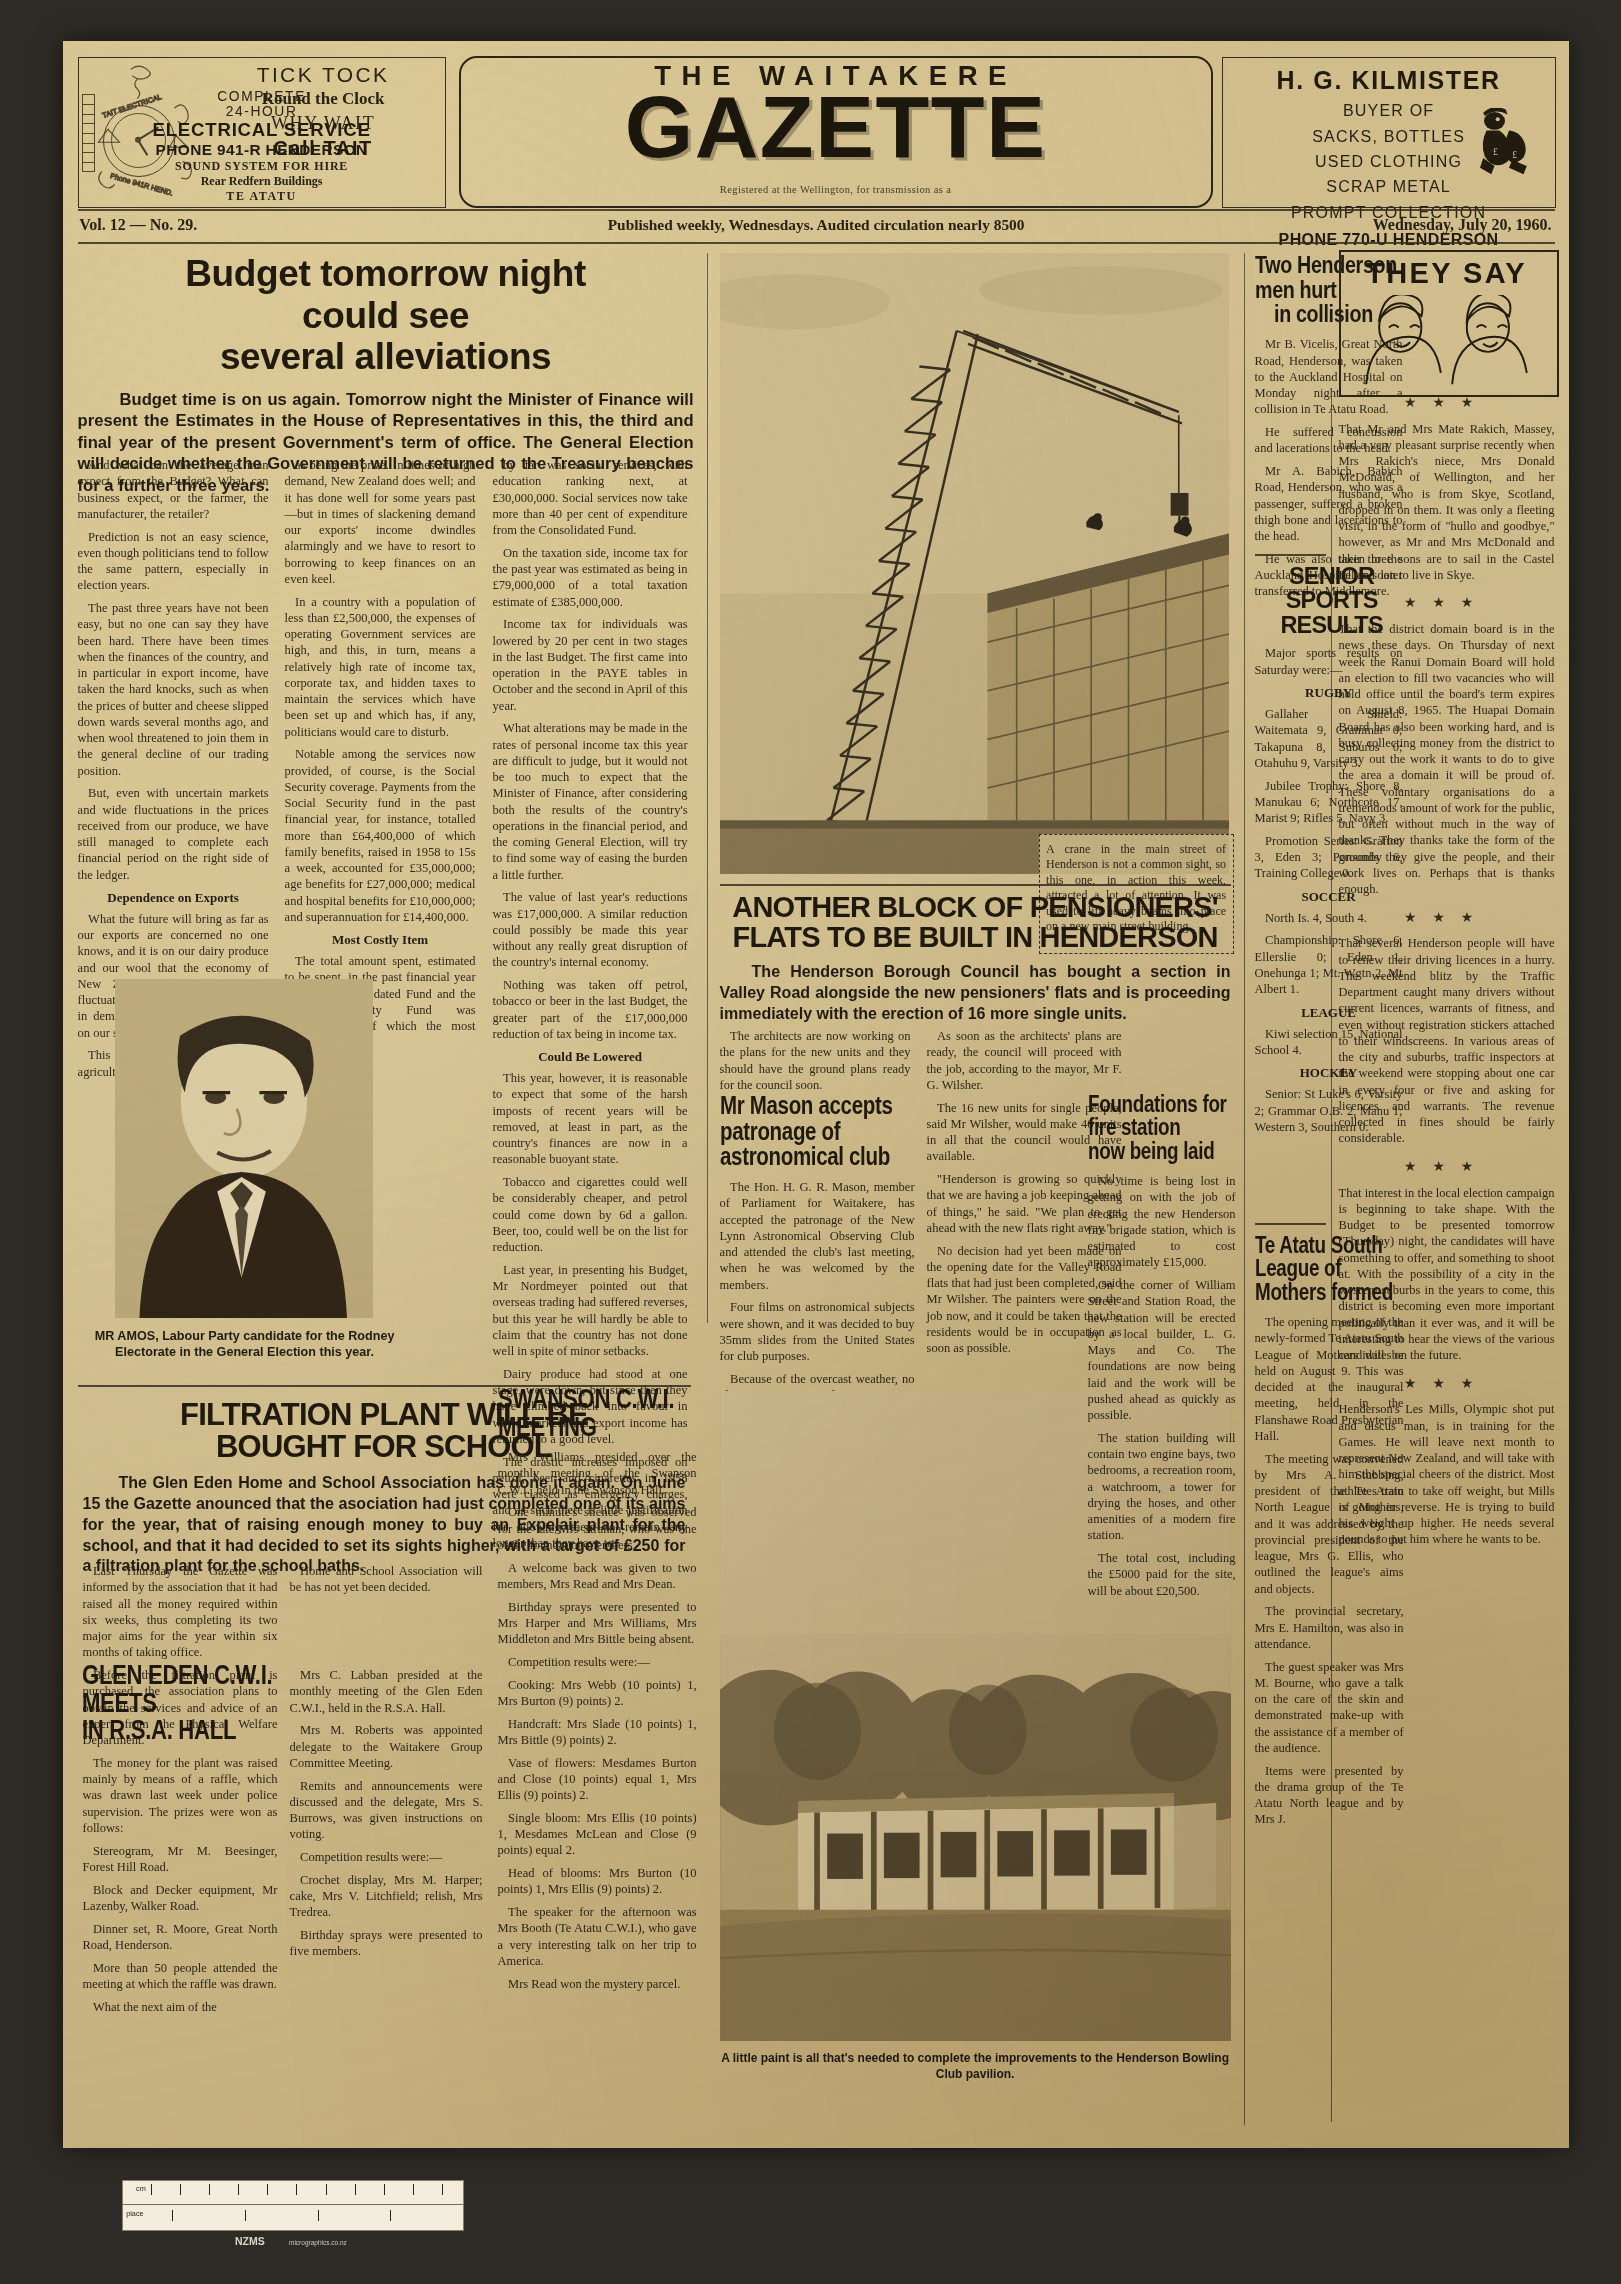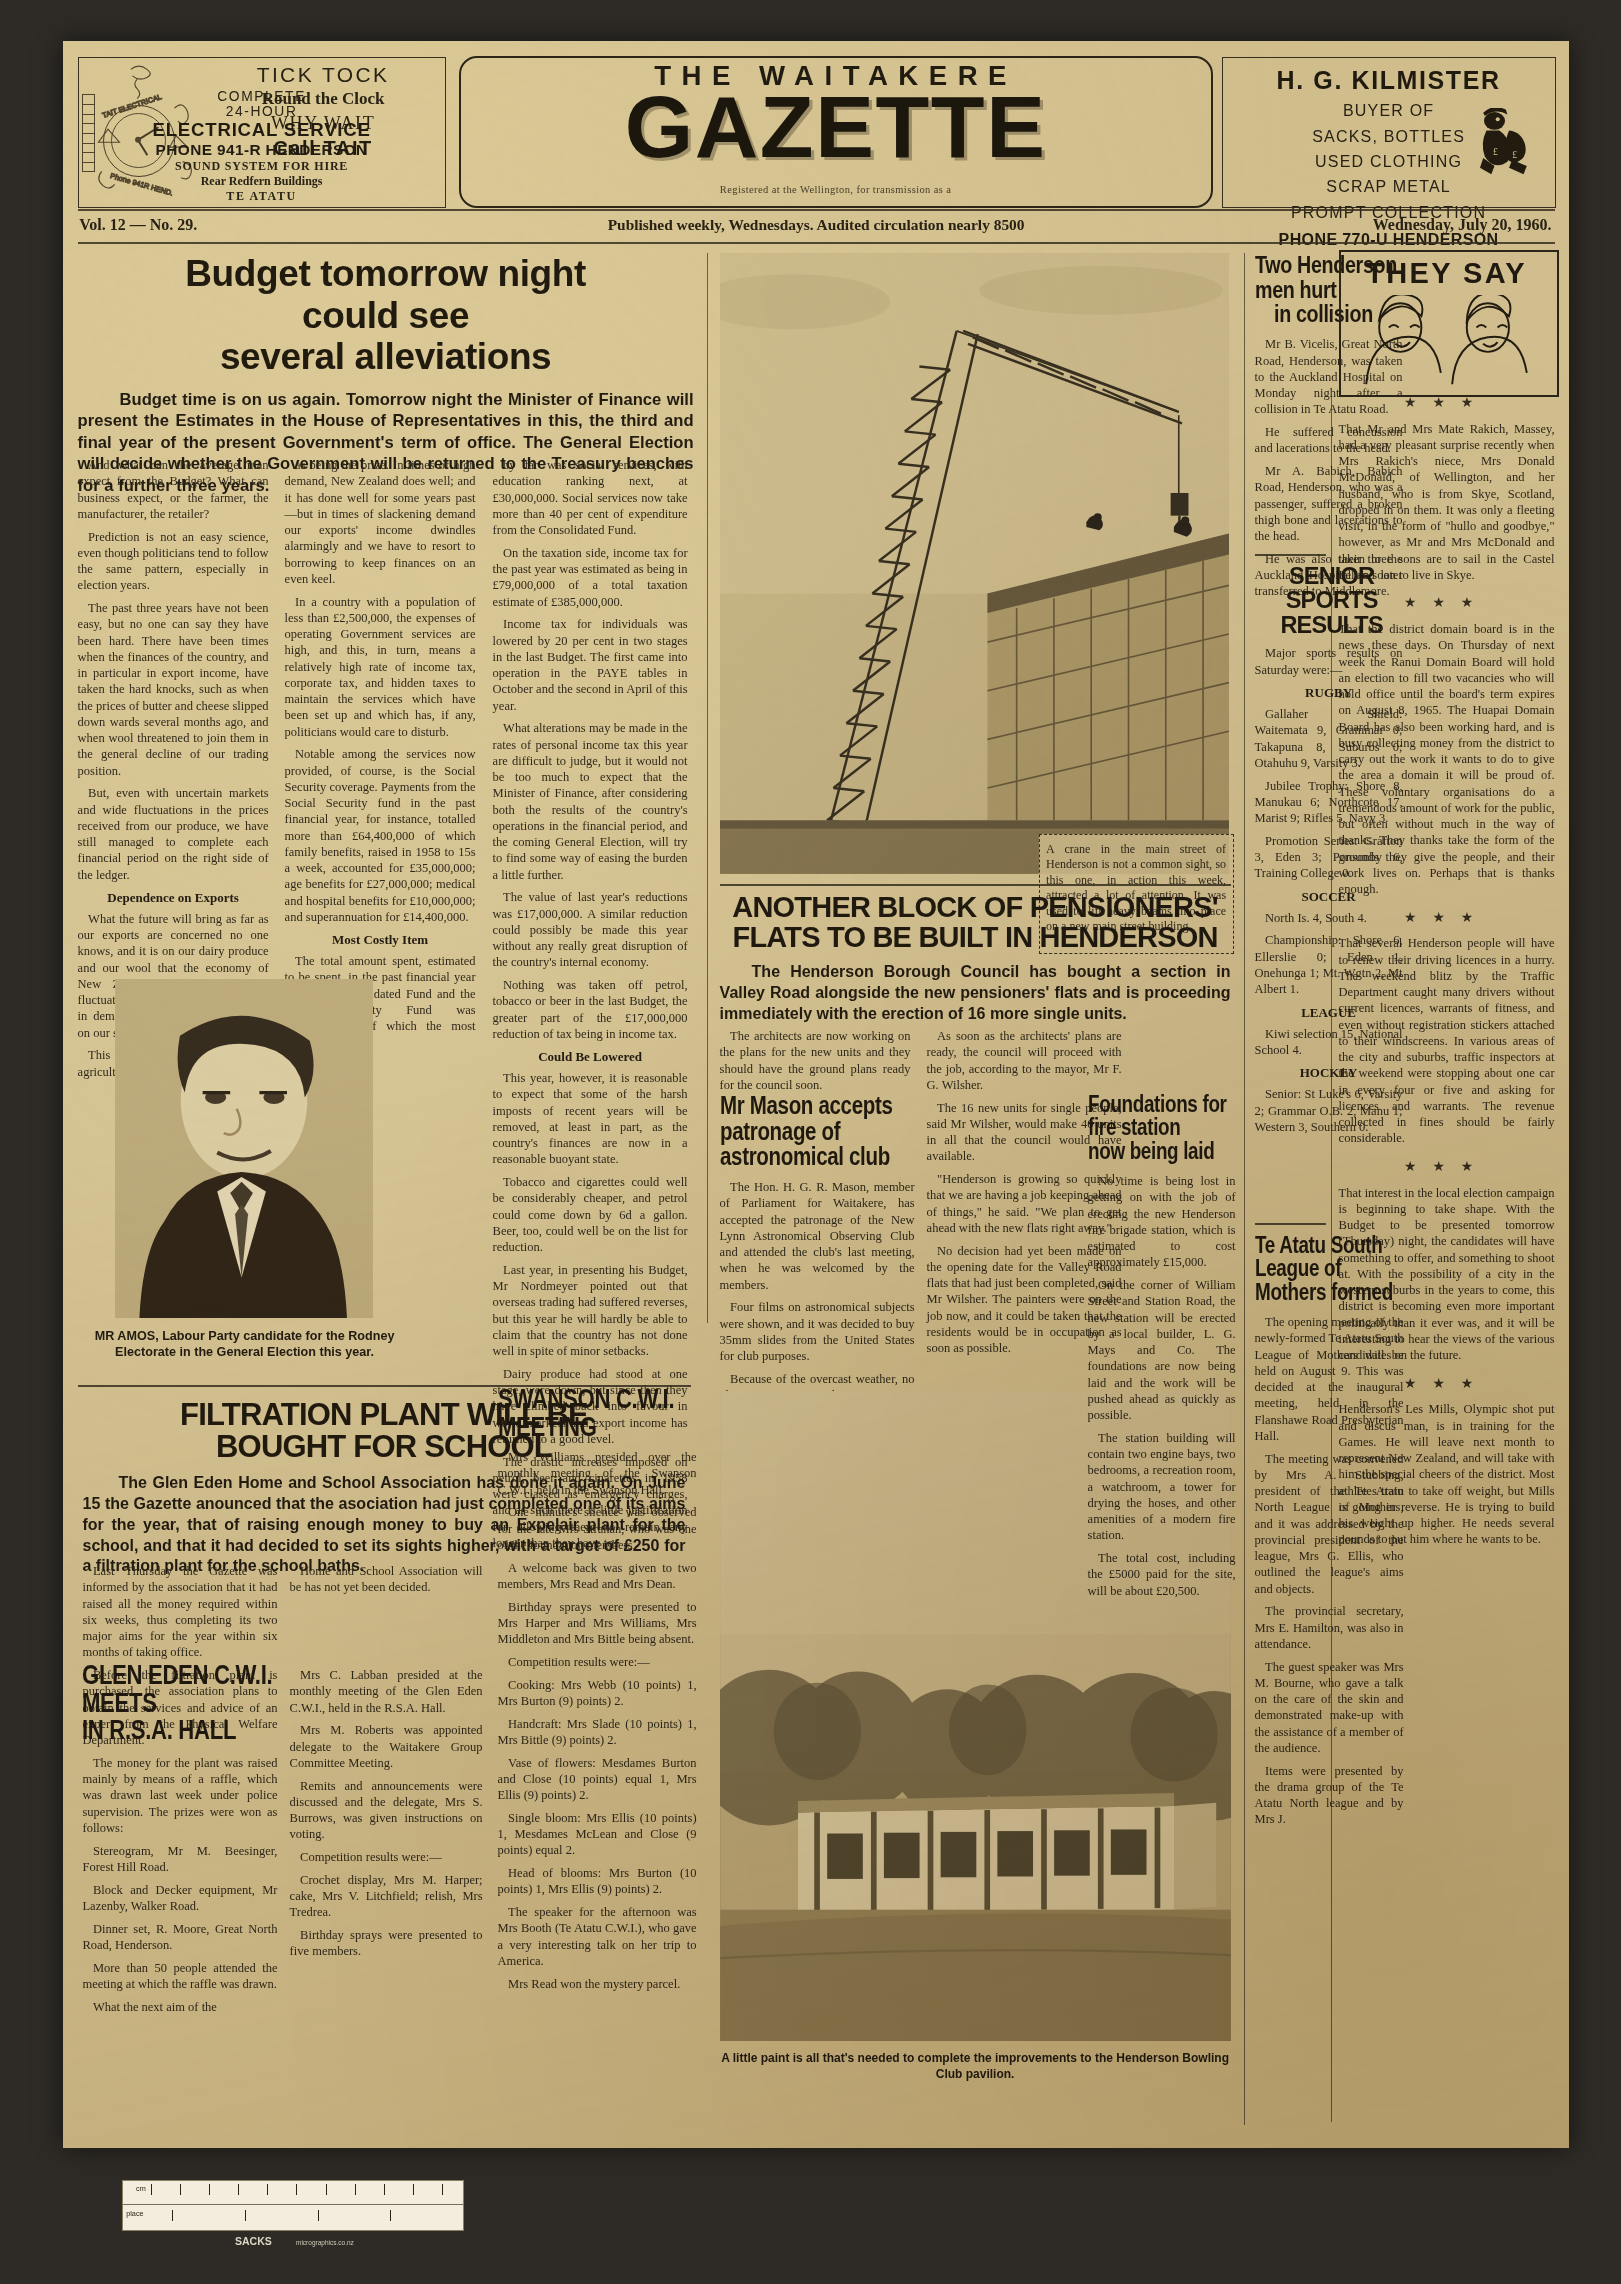--- a/index.html
+++ b/index.html
@@ -593,16 +593,16 @@
   <div class="tick" style="left:261px;top:3.2px;height:11.3px;"></div>
   <div class="tick" style="left:290px;top:3.2px;height:11.3px;"></div>
   <div class="tick" style="left:319px;top:3.2px;height:11.3px;"></div>
   <div class="tick" style="left:49px;top:29px;height:11.3px;"></div>
   <div class="tick" style="left:122px;top:29px;height:11.3px;"></div>
   <div class="tick" style="left:195px;top:29px;height:11.3px;"></div>
   <div class="tick" style="left:267px;top:29px;height:11.3px;"></div>
   <div class="hr-thin" style="left:0;top:23px;width:340px;"></div>
 </div>
 <div id="nzms">
-  <span class="lbl">SACKS</span>
+  <span class="lbl">NZMS</span>
   <span class="micro" style="margin-left:21px;">micrographics.co.nz</span>
 </div>
 
 
 </body></html>

